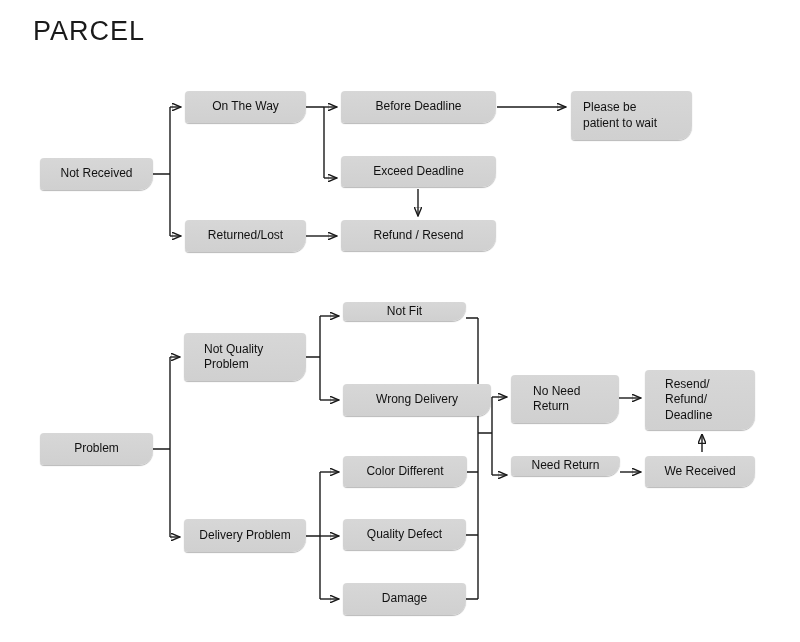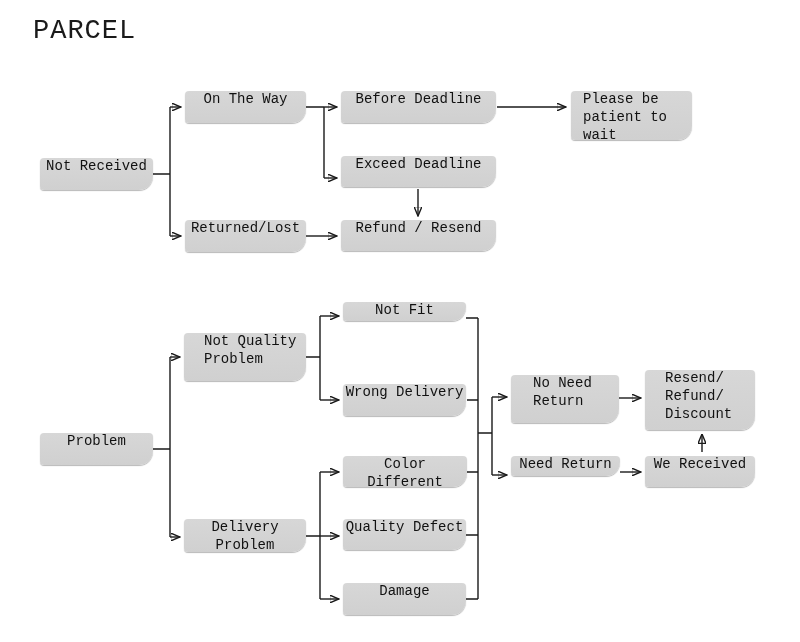--- a/index.html
+++ b/index.html
@@ -1,46 +1,46 @@
 <!DOCTYPE html>
 <html><head>
 <meta charset="utf-8">
 <style>
   html,body{margin:0;padding:0;background:#ffffff;}
   .canvas{
     position:relative;width:800px;height:642px;background:#ffffff;
-    font-family:Liberation Mono, monospace;overflow:hidden;
+    font-family:Liberation Sans, sans-serif;overflow:hidden;
   }
   .title{
     position:absolute;left:33px;top:16px;margin:0;
     font-size:27px;font-weight:400;letter-spacing:1px;color:#1a1a1a;
   }
   .node{
     position:absolute;
     background:linear-gradient(180deg,#d7d7d7,#d0d0d0);
     border-radius:4px 4px 14px 4px;
     box-shadow:0 1px 1px rgba(0,0,0,0.28);
-    display:flex;justify-content:center;
-    font-size:14px;color:#111111;line-height:1.28;text-align:center;
+    display:flex;align-items:center;justify-content:center;
+    font-size:12px;color:#111111;line-height:1.28;text-align:center;
   }
   .node span{white-space:pre-line;}
   .node.ml{justify-content:flex-start;}
   .node.ml span{text-align:left;}
   #n-not_received{left:40px;top:158px;width:113px;height:32px}
   #n-on_the_way{left:185px;top:91px;width:121px;height:32px}
   #n-returned_lost{left:185px;top:220px;width:121px;height:32px}
   #n-before_deadline{left:341px;top:91px;width:155px;height:32px}
   #n-exceed_deadline{left:341px;top:156px;width:155px;height:31px}
   #n-refund_resend{left:341px;top:220px;width:155px;height:31px}
   #n-please_wait{left:571px;top:91px;width:121px;height:49px;padding-left:12px;box-sizing:border-box}
   #n-received{left:40px;top:433px;width:113px;height:32px}
   #n-not_quality_problem{left:184px;top:333px;width:122px;height:48px;padding-left:20px;box-sizing:border-box}
   #n-quality_problem{left:184px;top:519px;width:122px;height:33px}
   #n-not_fit{left:343px;top:302px;width:123px;height:19px}
-  #n-wrong_delivery{left:343px;top:384px;width:123px;height:32px}
+  #n-wrong_delivery{left:343px;top:384px;width:148px;height:32px}
   #n-color_different{left:343px;top:456px;width:124px;height:31px}
   #n-quality_defect{left:343px;top:519px;width:123px;height:31px}
   #n-damage{left:343px;top:583px;width:123px;height:32px}
   #n-no_need_return{left:511px;top:375px;width:108px;height:48px;padding-left:22px;box-sizing:border-box}
   #n-need_return{left:511px;top:456px;width:109px;height:20px}
   #n-we_received{left:645px;top:456px;width:110px;height:31px}
   #n-resend_refund_discount{left:645px;top:370px;width:110px;height:60px;padding-left:20px;box-sizing:border-box}
   svg.wires{position:absolute;left:0;top:0;pointer-events:none;}
   svg.wires path, svg.wires line{stroke:#1a1a1a;stroke-width:1.4;fill:none;}
 </style>
@@ -148,16 +148,16 @@
   </div>
   <div class="node" id="n-need_return">
     <span>Need Return</span>
   </div>
   <div class="node" id="n-we_received">
     <span>We Received</span>
   </div>
   <div class="node ml" id="n-resend_refund_discount">
     <span>Resend/
 Refund/
-Discount</span>
+Deadline</span>
   </div>
 
 </div>
 
 </body></html>

